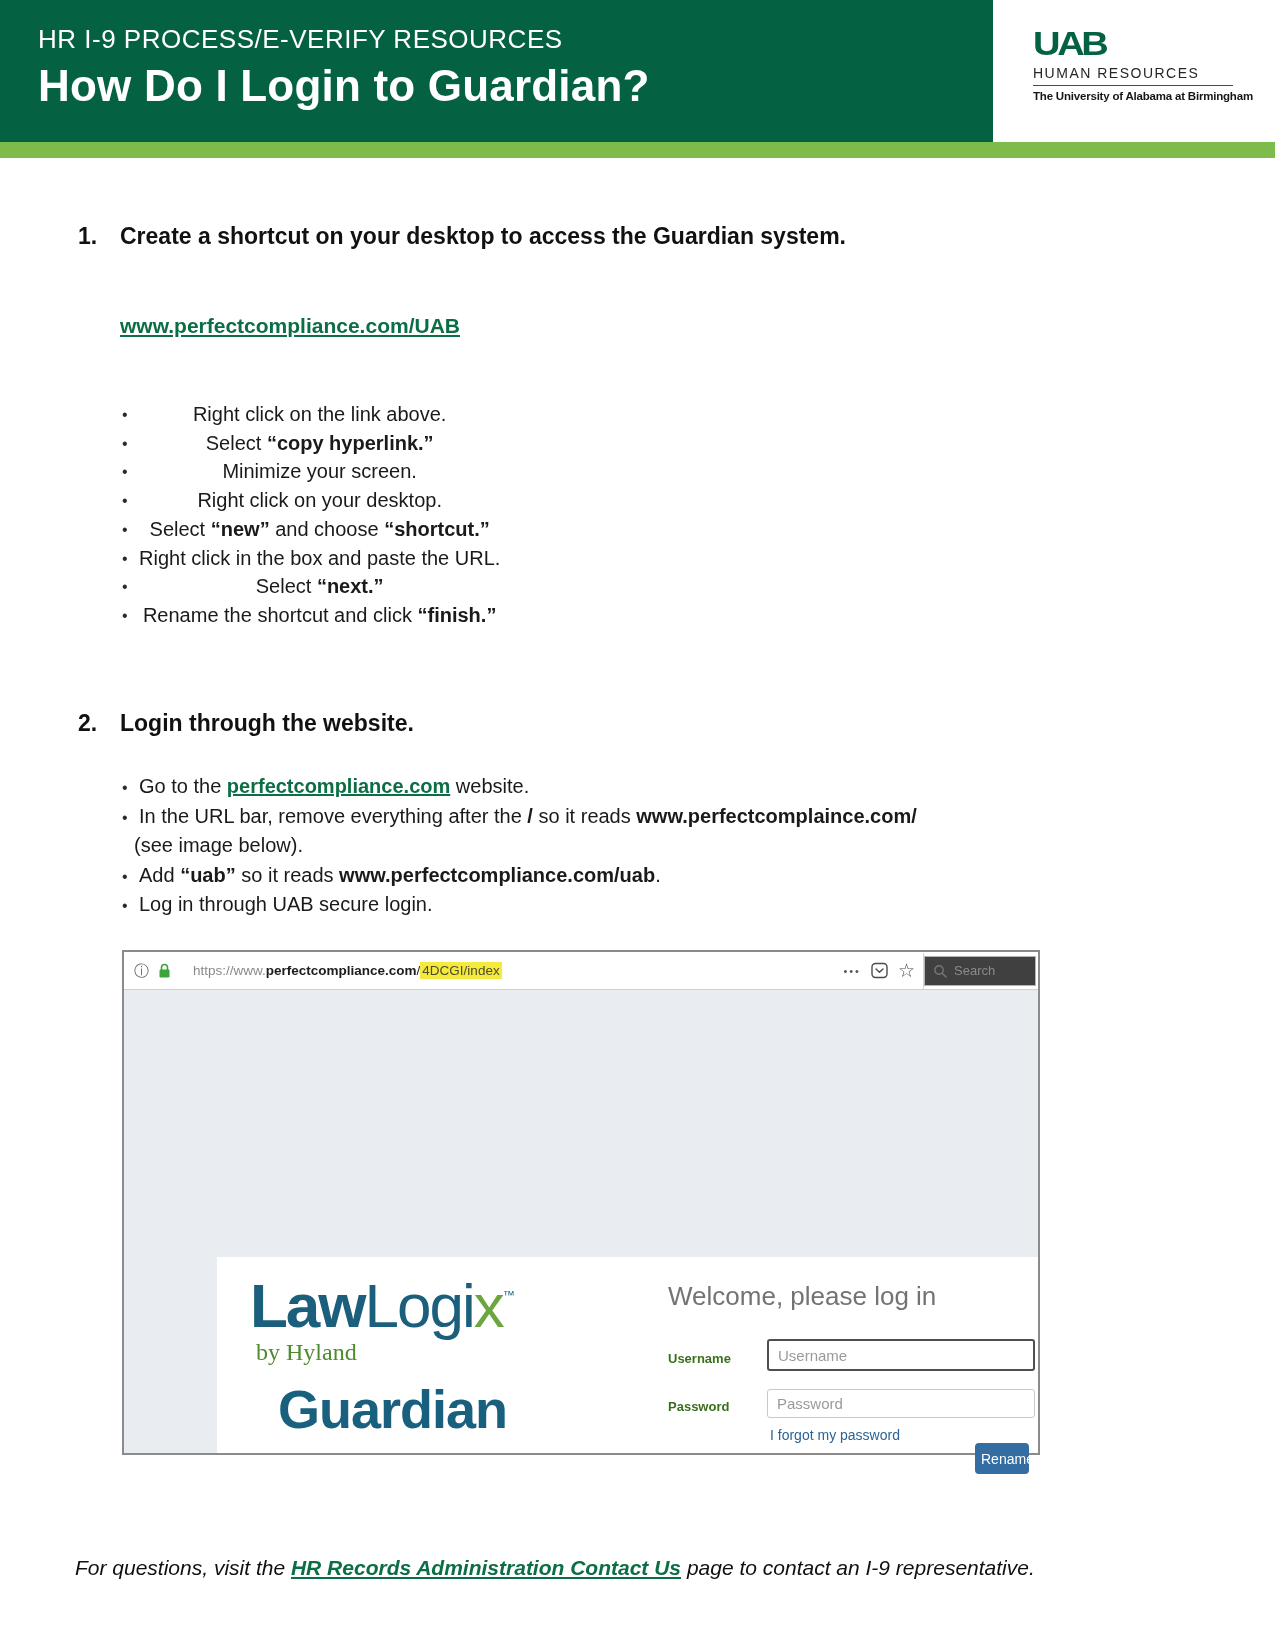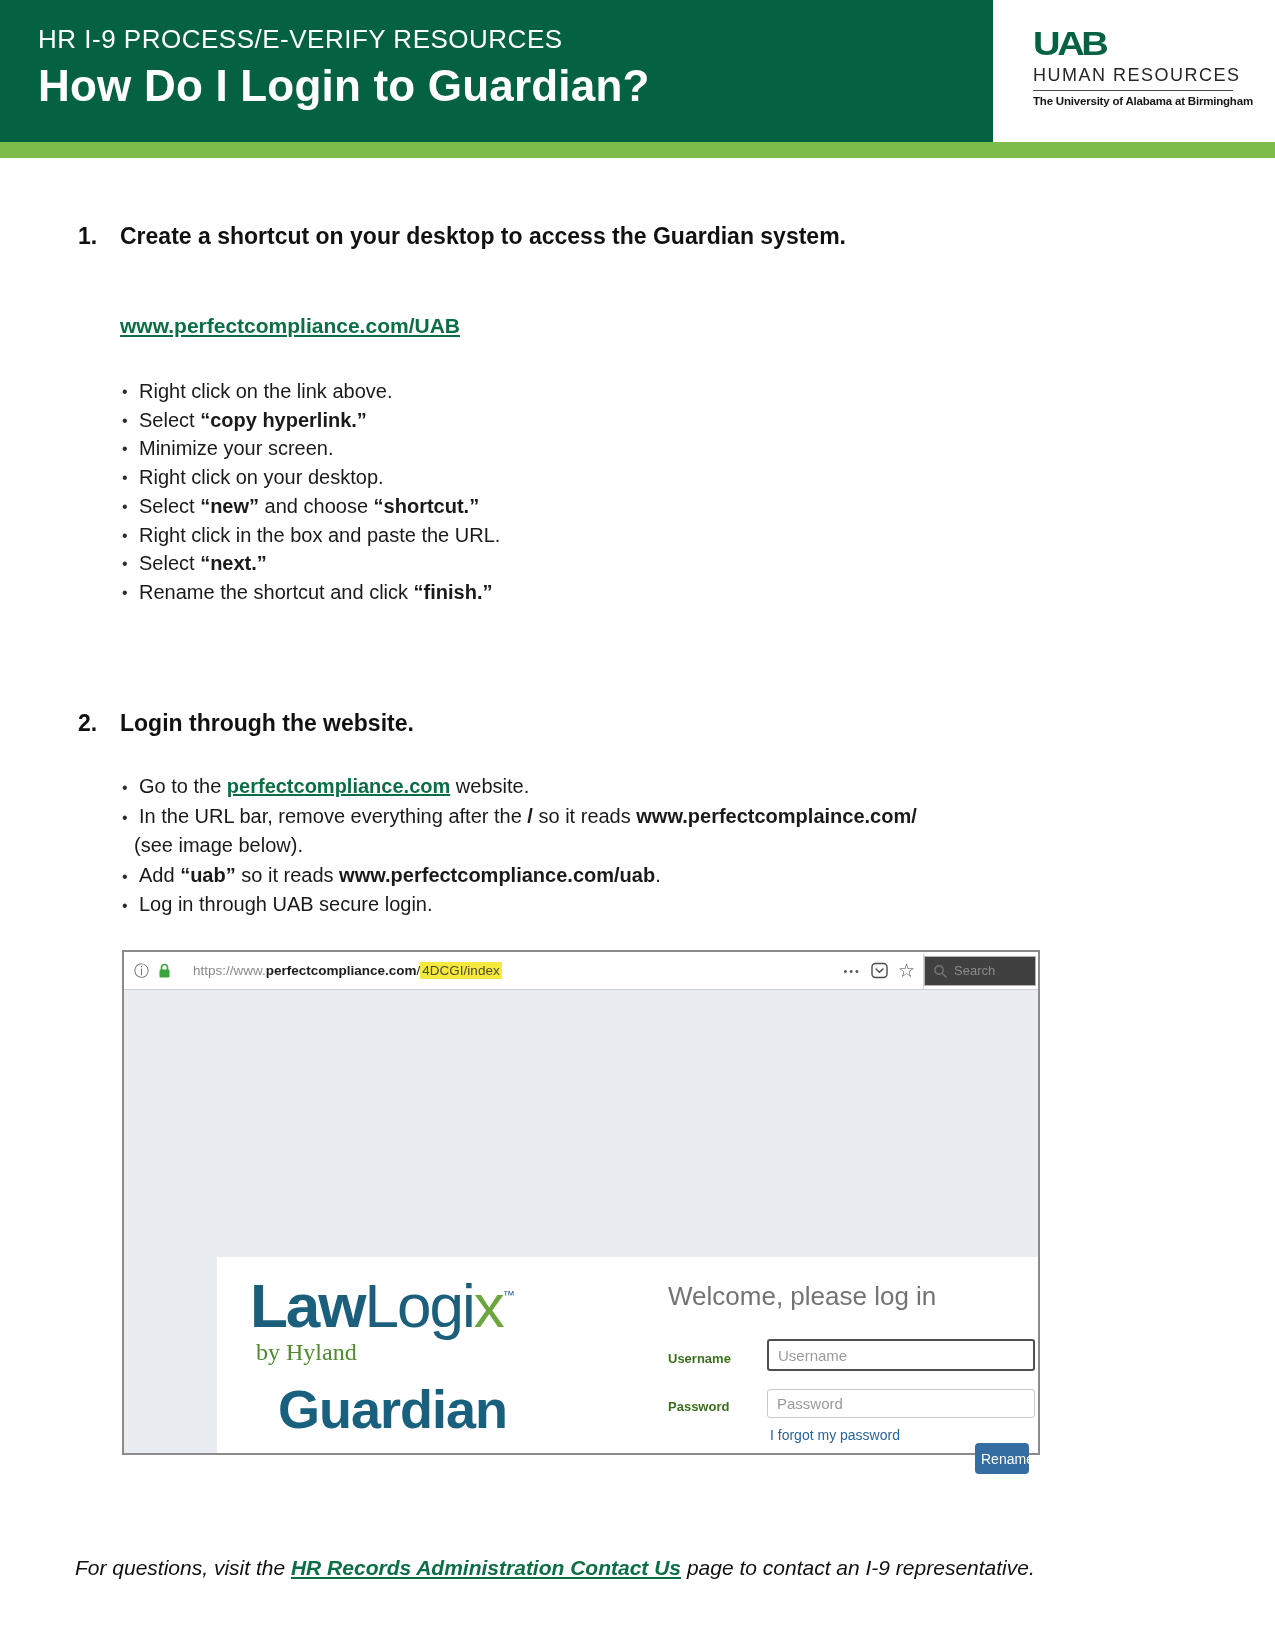--- a/index.html
+++ b/index.html
@@ -7,37 +7,37 @@
         font-family:"Liberation Sans",sans-serif;color:#1a1a1a;}
 
   
   .header{position:absolute;left:0;top:0;width:1275px;height:142px;background:#046243;}
   .header-text{position:absolute;left:38px;top:24px;color:#ffffff;}
   .eyebrow{font-size:26px;font-weight:400;letter-spacing:.5px;}
   .doc-title{font-size:44px;font-weight:800;margin-top:6px;letter-spacing:.2px;}
   .logo-panel{position:absolute;right:0;top:0;width:282px;height:142px;background:#ffffff;}
   .uab-logo{margin:26px 0 0 40px;font-weight:900;font-size:34px;color:#046243;
             letter-spacing:-3px;transform:scaleX(1.12);transform-origin:left;display:inline-block;line-height:1;}
-  .hr-dept{margin:5px 17px 0 40px;font-size:18px;letter-spacing:1.5px;color:#262626;}
+  .hr-dept{margin:5px 17px 0 40px;font-size:14px;letter-spacing:1.5px;color:#262626;}
   .hr-line{margin:4px 0 0 40px;width:200px;border-top:1.5px solid #4a4a4a;}
   .hr-tag{margin:4px 0 0 40px;font-size:11.5px;font-weight:700;letter-spacing:-.2px;color:#161616;}
   .stripe{position:absolute;left:0;top:142px;width:1275px;height:16px;background:#7dbc4a;}
 
   
   .sec-row{position:absolute;left:78px;display:flex;}
   .sec1-row{top:223px;}
   .sec2-row{top:710px;}
   .sec-num{width:42px;font-size:23px;font-weight:800;color:#111;}
   .sec-head{font-size:23px;font-weight:800;color:#111;}
   .sec-sub{position:absolute;left:120px;top:256px;font-size:21px;font-style:italic;color:#101010;}
   .sec-link{position:absolute;left:120px;top:314px;font-size:21px;font-weight:700;
             color:#0b6e44;text-decoration:underline;cursor:pointer;}
 
   ul.bullets{position:absolute;margin:0;padding:0;list-style:none;font-size:20px;color:#1a1a1a;}
-  .bullets1{left:122px;top:377px;}
+  .bullets1{left:122px;top:400px;text-align:center;}
   .bullets2{left:122px;top:772px;}
   .bullets1 li{line-height:28.7px;}
   .bullets2 li{line-height:29.5px;}
   ul.bullets li{position:relative;padding-left:17px;}
   ul.bullets li::before{content:"•";position:absolute;left:0;top:1px;font-size:16px;color:#2b2b2b;}
   ul.bullets li.cont{padding-left:12px;}
   ul.bullets li.cont::before{content:"";}
   .bd{font-weight:700;}
   .glink{color:#0b6e44;text-decoration:underline;font-weight:700;cursor:pointer;}
 

